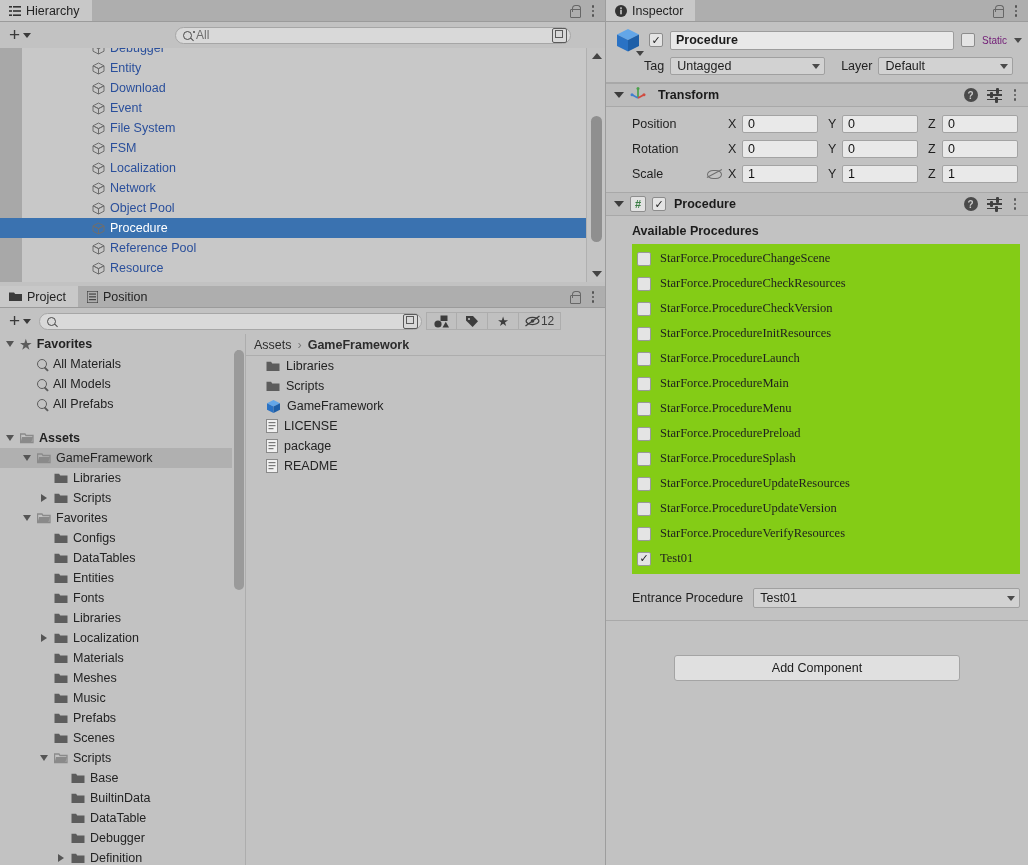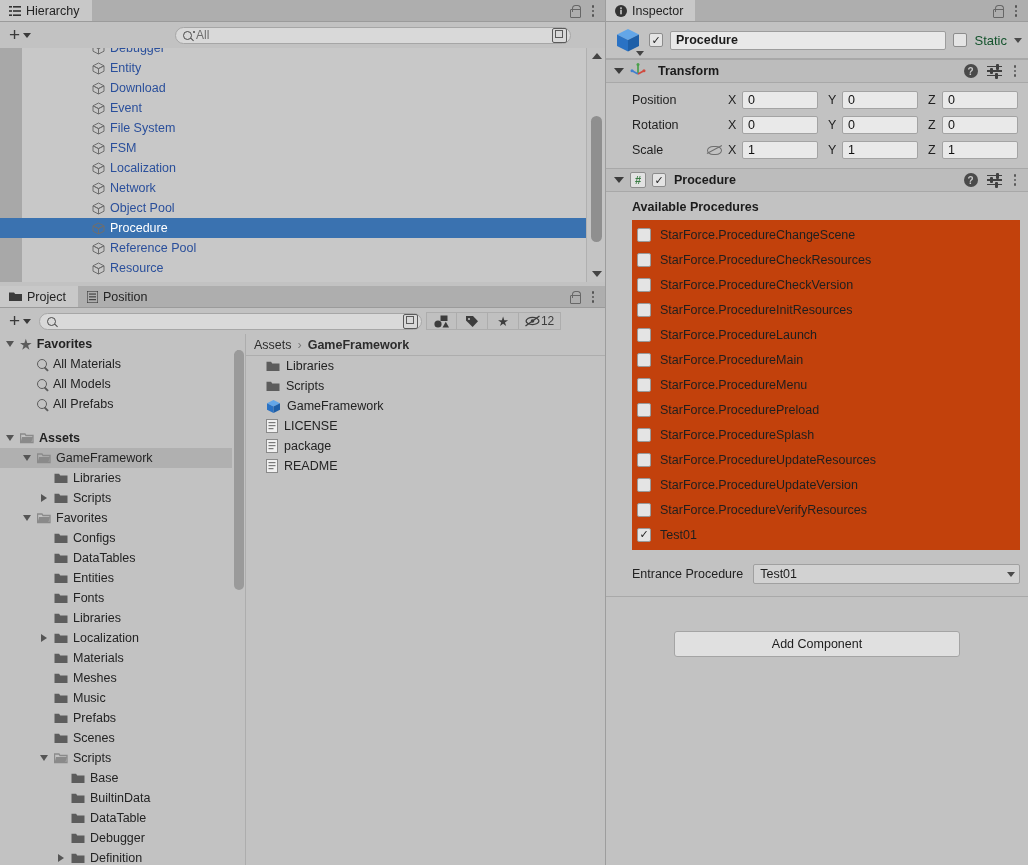--- a/index.html
+++ b/index.html
@@ -115,21 +115,21 @@
   .cube-caret { position:absolute; left:22px; bottom:-2px; width:0;height:0;border-left:4px solid transparent;border-right:4px solid transparent;border-top:5px solid #444;}
   .cb {
     width:14px; height:14px; background:#e4e4e4; border:1px solid #8c8c8c; border-radius:2px;
     flex:none; display:flex; align-items:center; justify-content:center; cursor:pointer;
   }
   .cb.on:after { content:"✓"; font-size:11px; line-height:11px; color:#1d1d1d; }
   .namefield {
     flex:1; height:19px; background:#e9e9e9; border:1px solid #9d9d9d; border-radius:2px;
     display:flex; align-items:center; padding:0 5px; font-weight:bold; font-size:12.5px;
   }
-  .static-lbl { font-size:13px; color:#14532d; }
+  .static-lbl { font-size:10px; color:#701a75; }
   .insp-row2 { display:flex; align-items:center; gap:6px; padding:4px 6px 0 38px; height:24px;}
   .fld-lbl { font-size:12.5px; color:#222; }
   .dropdown {
     height:18px; background:#d2d2d2; border:1px solid #a0a0a0; border-radius:2px;
     display:flex; align-items:center; padding:0 4px 0 6px; font-size:12.5px; color:#1d1d1d; cursor:pointer;
   }
   .dropdown .dcar { margin-left:auto; width:0;height:0;border-left:4px solid transparent;border-right:4px solid transparent;border-top:5px solid #4a4a4a;}
   .mini-caret { width:0;height:0;border-left:4px solid transparent;border-right:4px solid transparent;border-top:5px solid #4a4a4a; }
 
   .comp-header {
@@ -157,21 +157,21 @@
   .numfield {
     width:76px; height:18px; background:#e9e9e9; border:1px solid #a3a3a3; border-radius:2px;
     display:flex; align-items:center; padding:0 5px; font-size:12.5px; color:#111; margin-right:10px; flex:none;
   }
   .eye-slash { width:16px;height:13px;position:relative;flex:none;margin-right:6px;opacity:.62;}
   .eye-slash:before{content:"";position:absolute;left:1px;top:3px;width:13px;height:7px;border:1.4px solid #3b3b3b;border-radius:50% / 60%;}
   .eye-slash:after{content:"";position:absolute;left:0;top:6px;width:17px;height:1.4px;background:#3b3b3b;transform:rotate(-28deg);}
 
   .proc-body { background:#c2c2c2; padding:6px 0 0 0; }
   .avail-lbl { font-weight:bold; font-size:12.5px; padding:2px 0 6px 26px; color:#1c1c1c; }
-  .proc-list { background:#c2410c; padding:2px 0 3px 0; margin:0 8px 0 26px; }
+  .proc-list { background:#84cc16; padding:2px 0 3px 0; margin:0 8px 0 26px;font-family:Liberation Serif, serif; }
   .proc-item { height:25px; display:flex; align-items:center; gap:9px; padding-left:5px; cursor:pointer; }
   .proc-cb { width:14px;height:14px;background:#e4e4e4;border:1px solid #999;border-radius:2px;flex:none;display:flex;align-items:center;justify-content:center;}
   .proc-cb.on:after{content:"✓";font-size:11px;line-height:11px;color:#1d1d1d;}
   .proc-lbl { font-size:12.5px; color:#1f1f1f; }
 
   .entrance-row { display:flex; align-items:center; gap:10px; padding:14px 8px 12px 26px; border-bottom:1px solid #a9a9a9;}
   .addcomp-wrap { padding:14px 0 12px 0; display:flex; justify-content:center; background:#c2c2c2;}
   .addcomp {
     width:286px;height:26px;background:#e0e0e0;border:1px solid #a4a4a4;border-radius:3px;
     display:flex;align-items:center;justify-content:center;font-size:12.5px;color:#1c1c1c;cursor:pointer;margin-top:20px;
@@ -771,20 +771,32 @@
           <span class="cube-caret"></span>
         </span>
         <span class="cb on"></span>
         <span class="namefield">
           <span>Procedure</span>
         </span>
         <span class="cb"></span>
         <span class="static-lbl">Static</span>
         <span class="mini-caret"></span>
       </div>
+      <div class="insp-row2">
+        <span class="fld-lbl">Tag</span>
+        <span class="dropdown" style="width:155px">
+          <span>Untagged</span>
+          <span class="dcar"></span>
+        </span>
+        <span class="fld-lbl" style="margin-left:10px">Layer</span>
+        <span class="dropdown" style="width:135px">
+          <span>Default</span>
+          <span class="dcar"></span>
+        </span>
+      </div>
     </div>
 
     <div class="comp-header">
       <span class="foldout"></span>
       <span>
         <svg width="16" height="16" viewBox="0 0 16 16">
           <line x1="8" y1="12" x2="8" y2="3" stroke="#4aa04a" stroke-width="1.7"></line>
           <line x1="8" y1="12" x2="2.5" y2="9" stroke="#3f7fd0" stroke-width="1.7"></line>
           <line x1="8" y1="12" x2="13.5" y2="9" stroke="#d04a3f" stroke-width="1.7"></line>
           <circle cx="8" cy="2.6" r="1.5" fill="#4aa04a"></circle>

